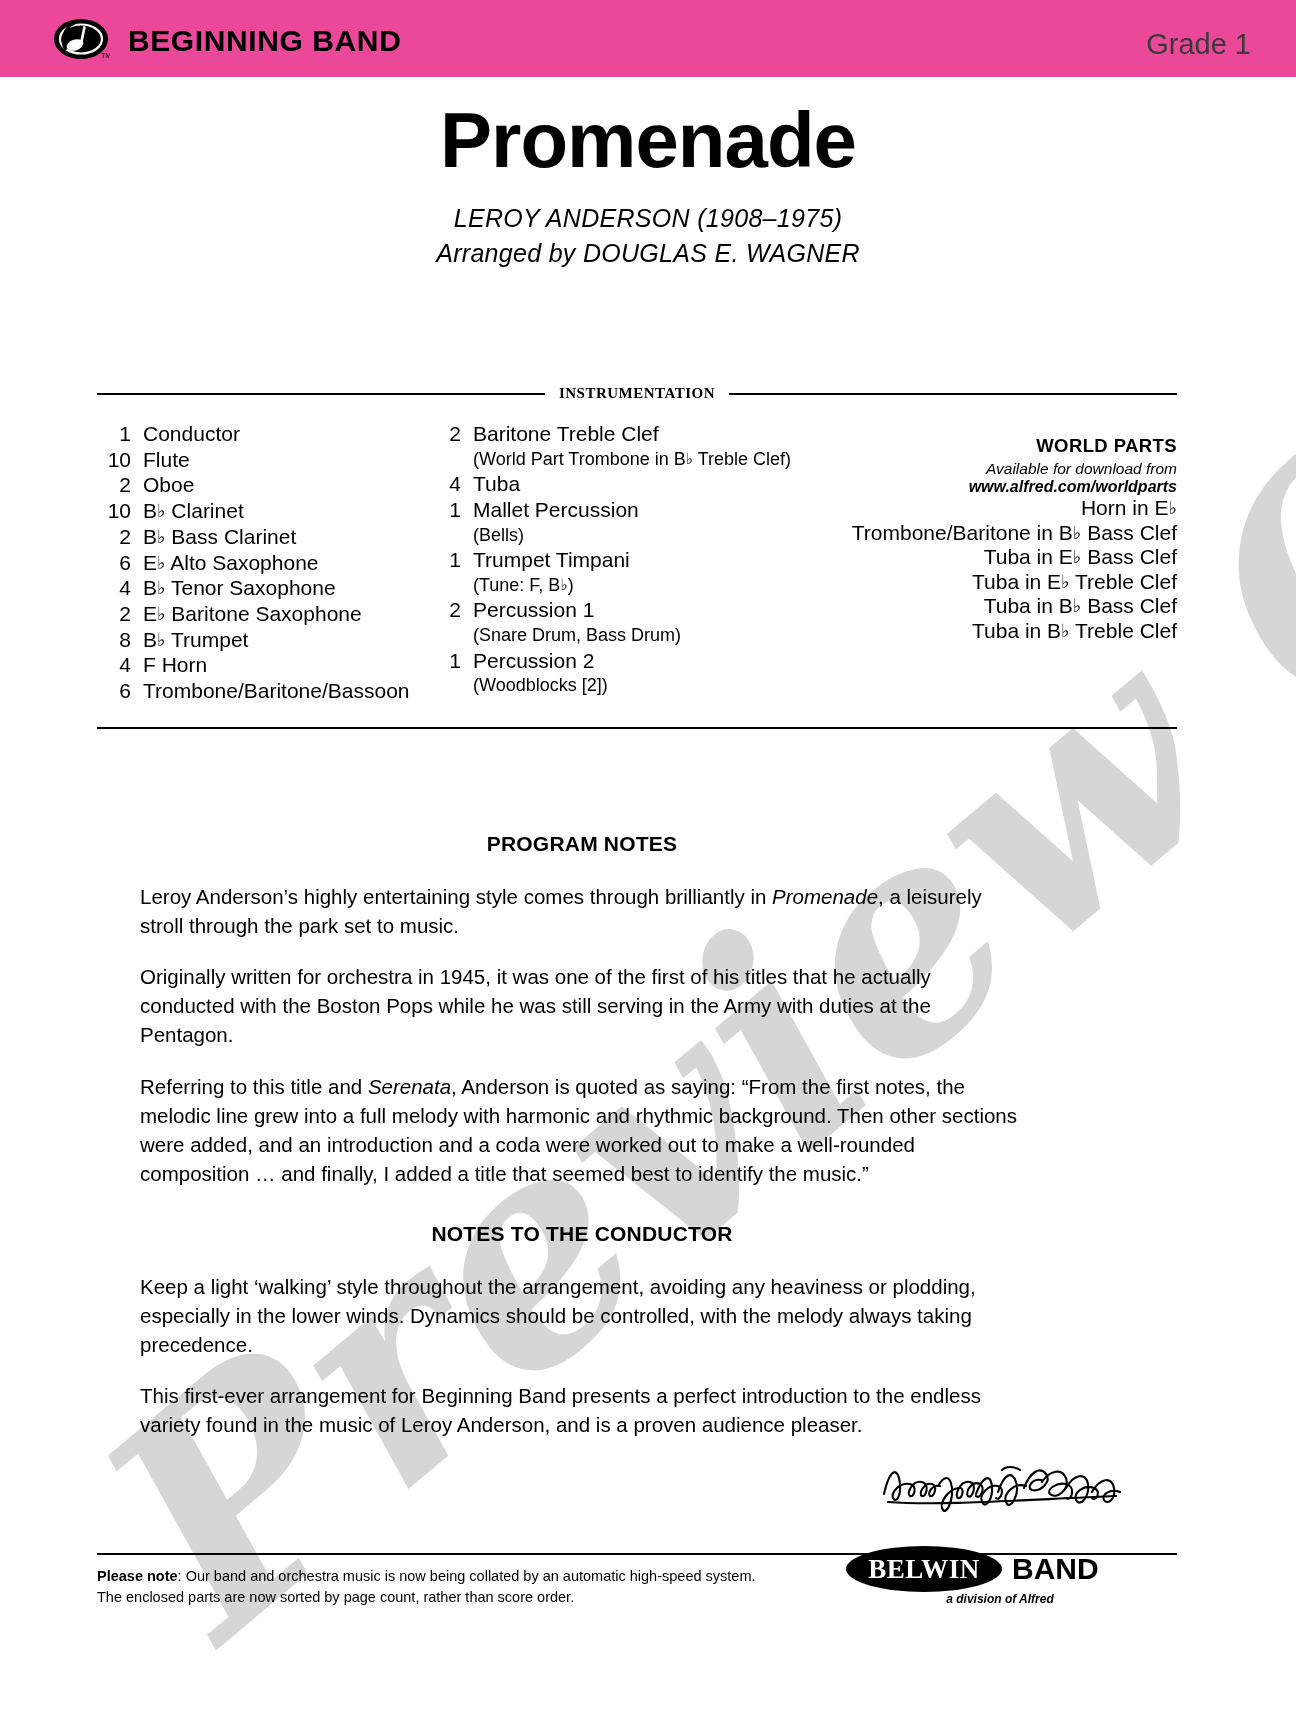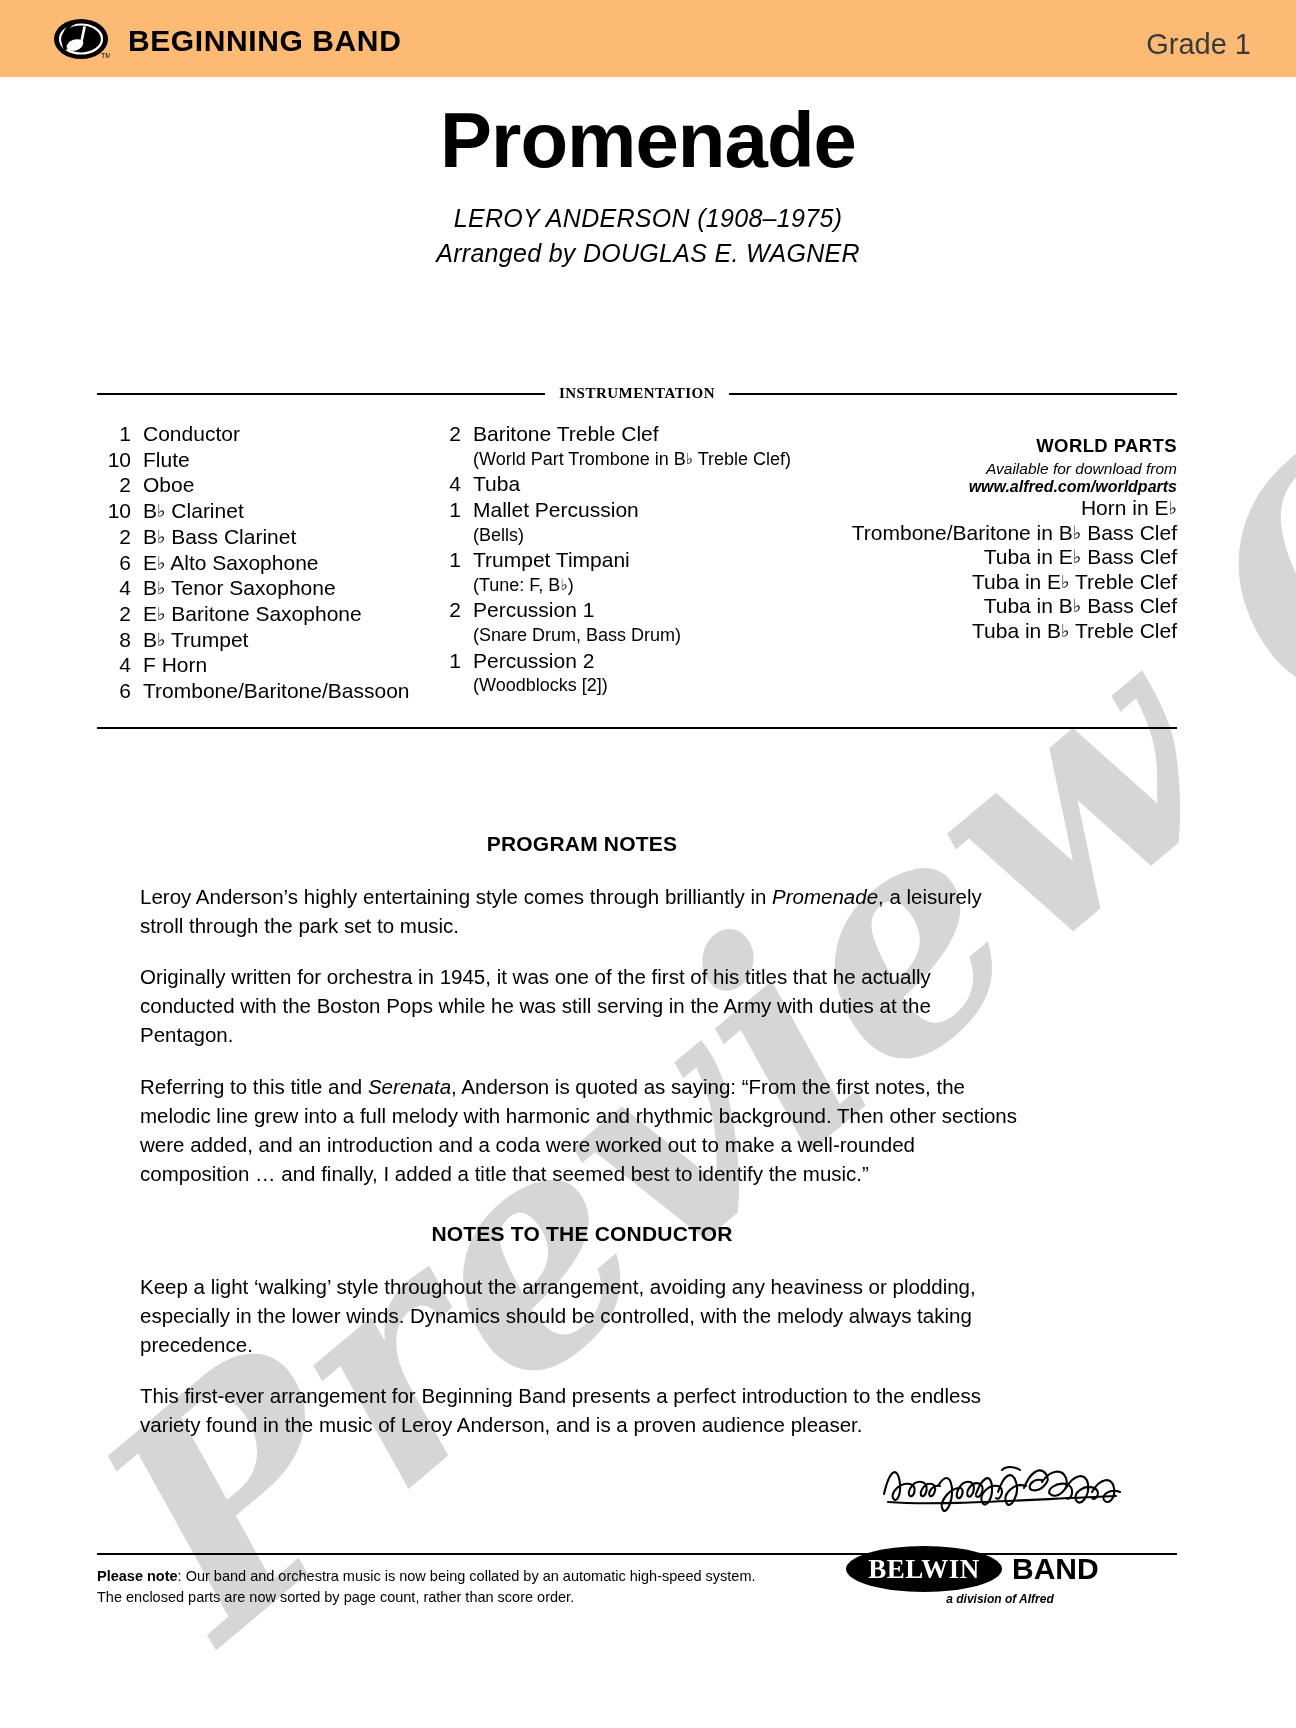--- a/index.html
+++ b/index.html
@@ -38,21 +38,21 @@
     top: 1430px;
     letter-spacing: 2px;
   }
 
   
   #header-band {
     position: absolute;
     left: 0; top: 0;
     width: 1296px;
     height: 77px;
-    background: #fdba74;
+    background: #ec4899;
     z-index: 10;
   }
   #header-logo {
     position: absolute;
     left: 52px;
     top: 17px;
     width: 58px;
     height: 44px;
   }
   #header-title {

